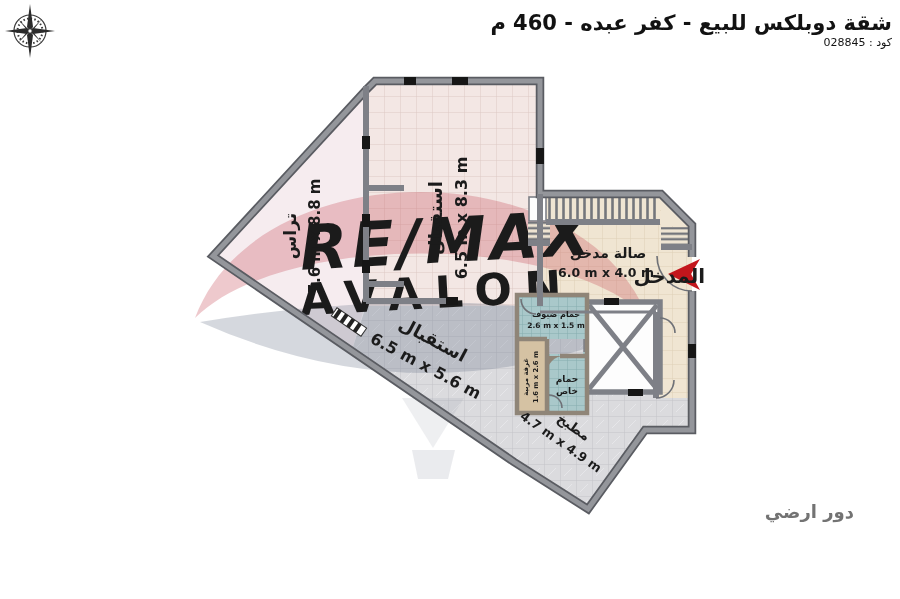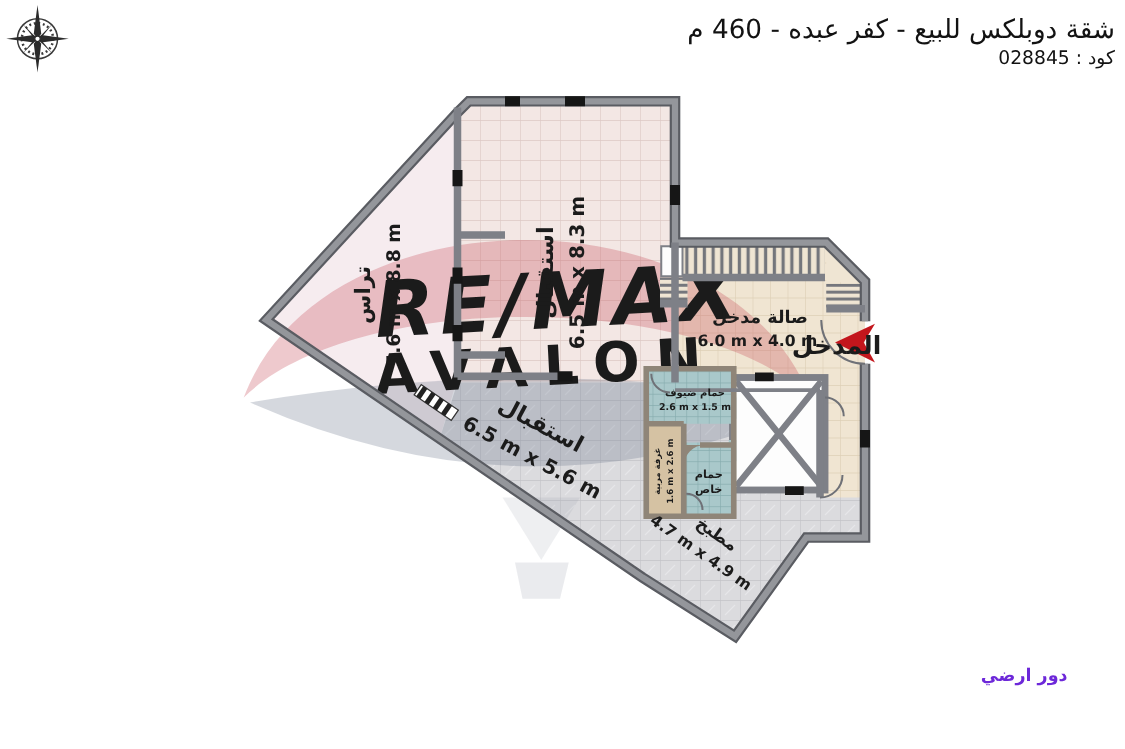--- a/index.html
+++ b/index.html
@@ -1,24 +1,24 @@
 <!DOCTYPE html>
 <html lang="ar"><head>
 <meta charset="utf-8">
 <style>
   html,body{margin:0;padding:0;background:#ffffff;}
   .stage{position:relative;width:900px;height:599px;background:#ffffff;overflow:hidden;
          font-family:"DejaVu Sans",sans-serif;}
   .stage svg{position:absolute;left:0;top:0;}
   .hdr{position:absolute;top:10px;right:8px;text-align:right;direction:rtl;color:#121212;z-index:5;}
-  .hdr .title{font-size:21px;font-weight:normal;line-height:1.25;}
+  .hdr .title{font-size:21px;font-weight:bold;line-height:1.25;}
   .hdr .subtitle{font-size:15px;line-height:1.35;}
-  .hdr .code{font-size:15px;line-height:1.35;}
-  .floor-label{position:absolute;top:501px;right:46px;font-size:14px;font-weight:bold;
-               color:#6d28d9;direction:rtl;z-index:5;margin-top:32px;}
+  .hdr .code{font-size:11px;line-height:1.35;}
+  .floor-label{position:absolute;top:501px;right:46px;font-size:18px;font-weight:bold;
+               color:#737373;direction:rtl;z-index:5;}
   .compass{position:absolute;left:447px;top:16px;z-index:4;}
   text{font-family:"DejaVu Sans",sans-serif;fill:#1b1b1b;}
   .room-name{font-weight:bold;}
   .room-dims{font-weight:bold;}
   .wallD{stroke:#5a5c62;stroke-width:8.5;fill:none;stroke-linejoin:miter;}
   .wallL{stroke:#94969b;stroke-width:5;fill:none;stroke-linejoin:miter;}
   .wallI{stroke:#7e8087;stroke-width:6;fill:none;}
   .wallT{stroke:#8f8578;stroke-width:4.5;fill:none;}
   .thin{stroke:#6f7177;stroke-width:1.6;fill:none;}
   .jamb{fill:#161616;}

